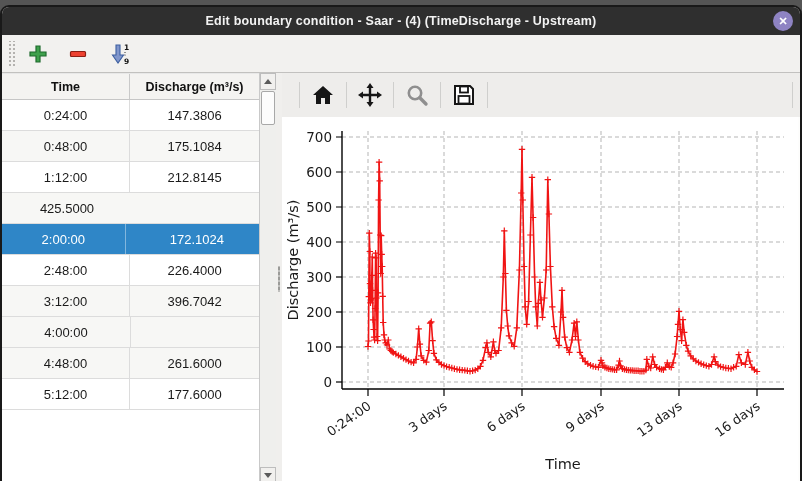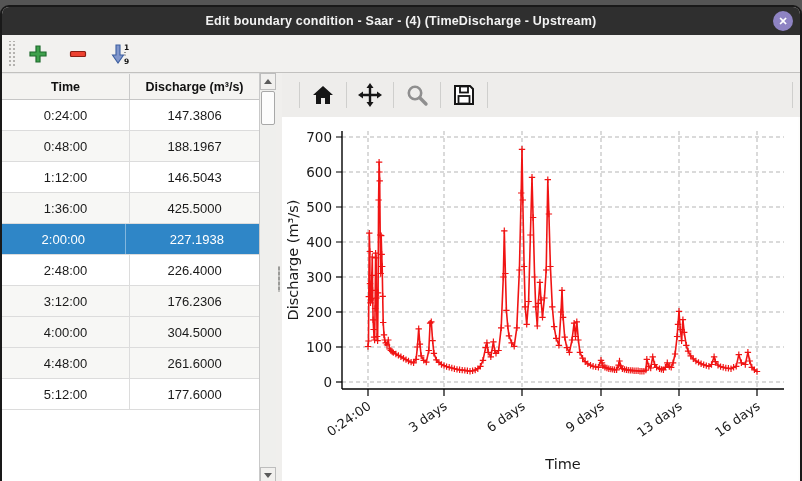--- a/index.html
+++ b/index.html
@@ -97,45 +97,43 @@
           <div class="hcell c1">Time</div>
           <div class="hcell c2">Discharge (m³/s)</div>
         </div>
         <div id="rows">
             <div class="trow">
               <div class="tcell c1">0:24:00</div>
               <div class="tcell c2">147.3806</div>
             </div>
             <div class="trow alt">
               <div class="tcell c1">0:48:00</div>
-              <div class="tcell c2">188.1967</div>
+              <div class="tcell c2">175.1084</div>
             </div>
             <div class="trow">
               <div class="tcell c1">1:12:00</div>
-              <div class="tcell c2">146.5043</div>
-            </div>
-            <div class="trow alt">
-              <div class="tcell c1">1:36:00</div>
+              <div class="tcell c2">212.8145</div>
+            </div>
+            <div class="trow alt">
               <div class="tcell c2">425.5000</div>
             </div>
             <div class="trow selected">
               <div class="tcell c1">2:00:00</div>
-              <div class="tcell c2">227.1938</div>
+              <div class="tcell c2">172.1024</div>
             </div>
             <div class="trow">
               <div class="tcell c1">2:48:00</div>
               <div class="tcell c2">226.4000</div>
             </div>
             <div class="trow alt">
               <div class="tcell c1">3:12:00</div>
-              <div class="tcell c2">176.2306</div>
+              <div class="tcell c2">396.7042</div>
             </div>
             <div class="trow alt">
               <div class="tcell c1">4:00:00</div>
-              <div class="tcell c2">304.5000</div>
             </div>
             <div class="trow alt">
               <div class="tcell c1">4:48:00</div>
               <div class="tcell c2">261.6000</div>
             </div>
             <div class="trow">
               <div class="tcell c1">5:12:00</div>
               <div class="tcell c2">177.6000</div>
             </div>
           </div>

